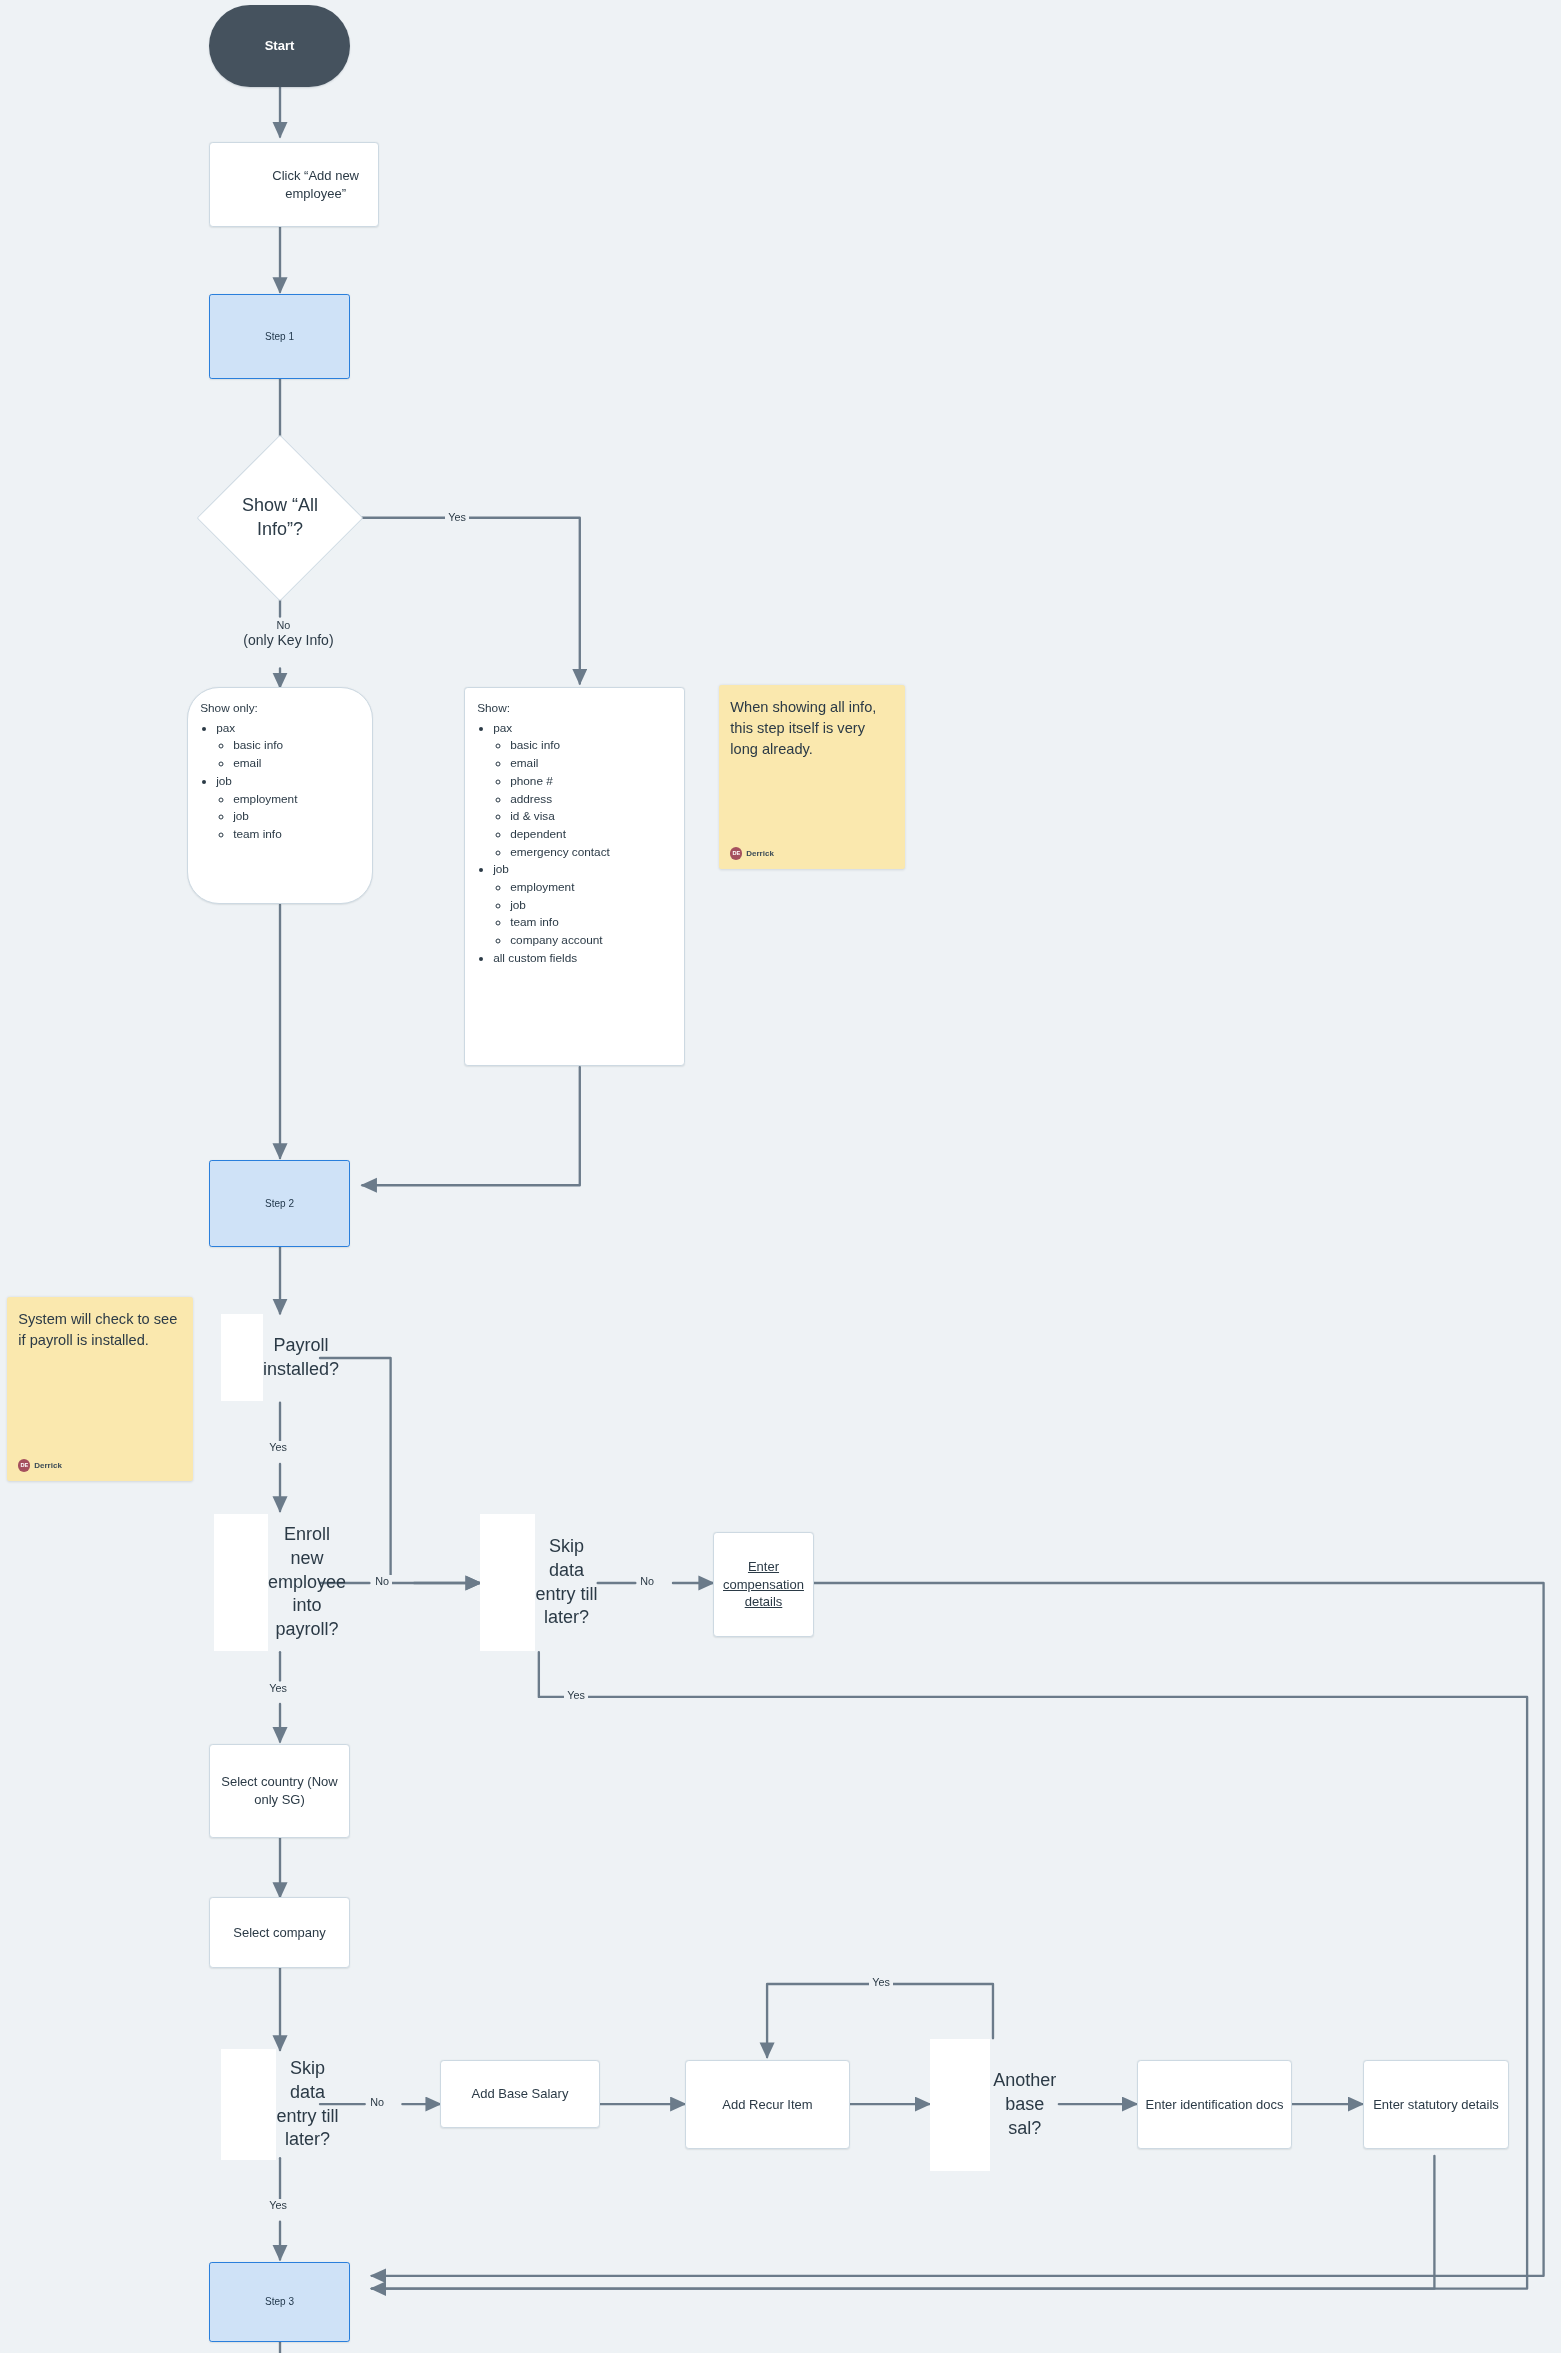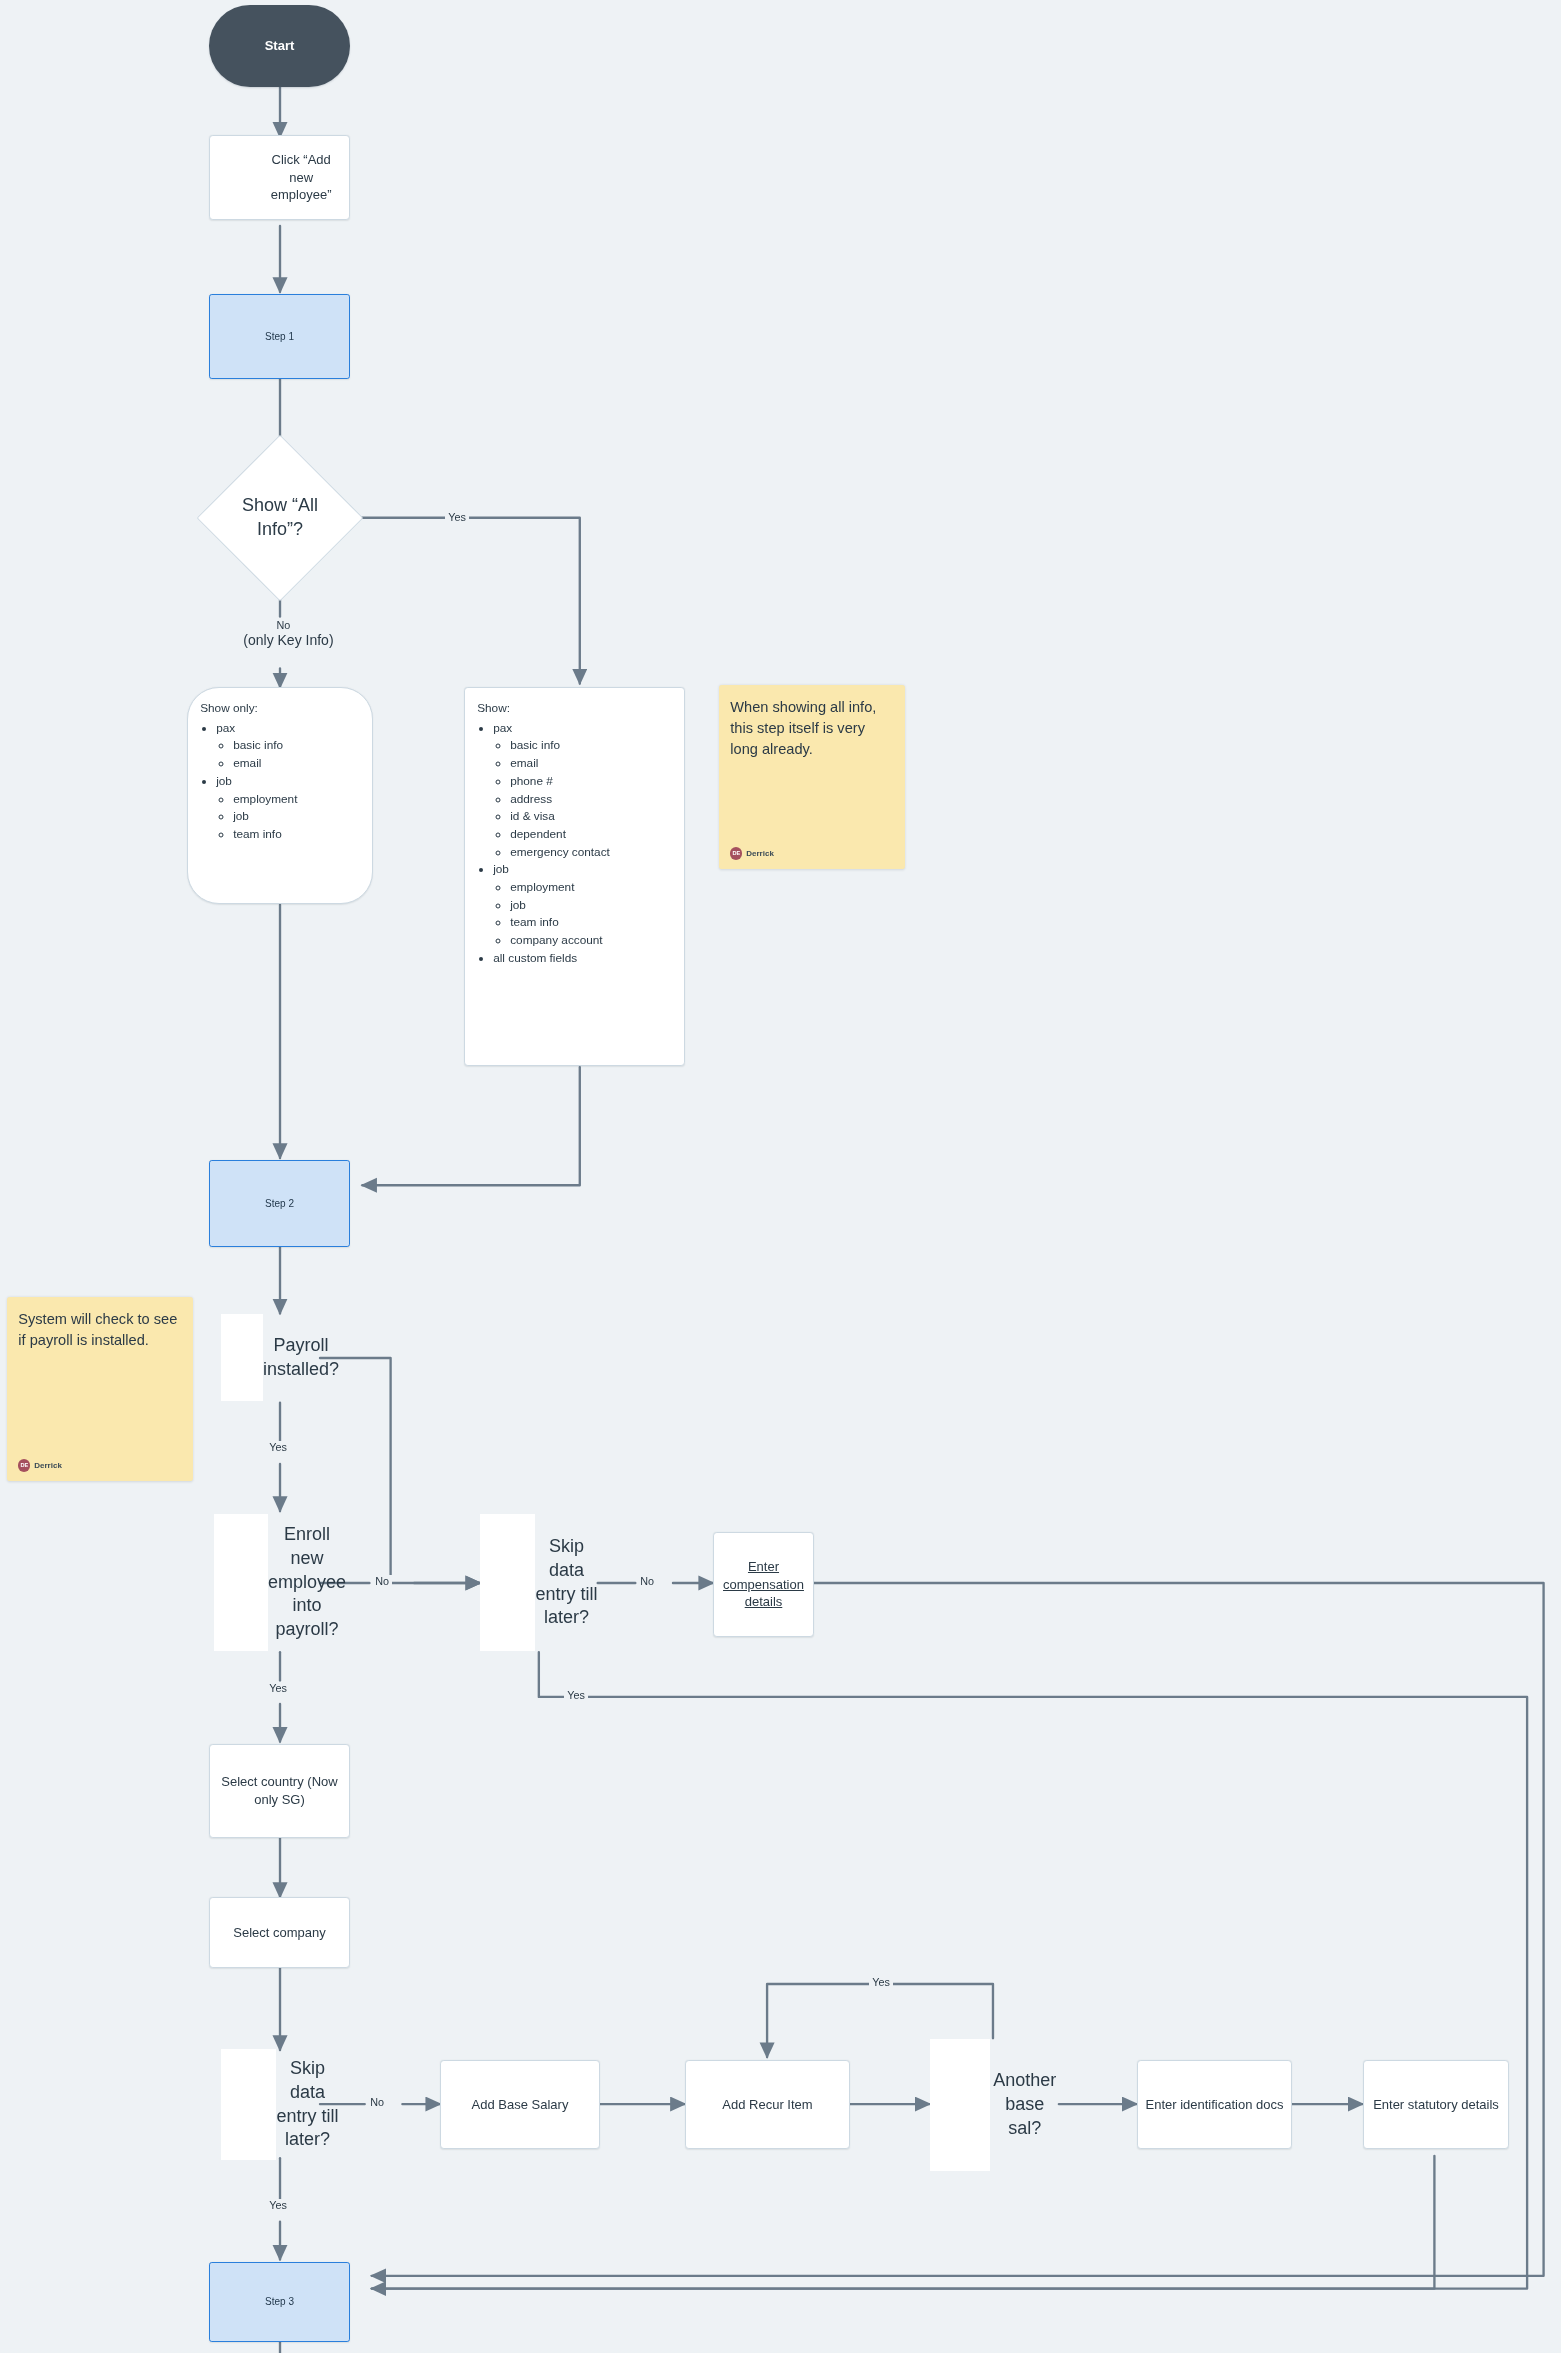--- a/index.html
+++ b/index.html
@@ -245,21 +245,21 @@
       <path d="M1103,6740 L1103,7045 L775,7045" marker-end="url(#arw)"></path>
       
       <path d="M595,7180 L595,7300" marker-end="url(#arw)"></path>
     </g>
   </svg>
 
   <div class="node terminator" style="left:209px;top:4.7px;width:141px;height:82px;">
     <span>Start</span>
   </div>
 
-  <div class="node process" style="left:209px;top:135px;width:141px;height:85px;padding-left:48px;">
+  <div class="node process" style="left:209px;top:142px;width:170px;height:85px;padding-left:48px;">
     <span>Click “Add new employee”</span>
   </div>
 
   <div class="node step" style="left:209px;top:294px;width:141px;height:85px;">
     <span>Step 1</span>
   </div>
 
   <div class="node decision" style="left:221px;top:459px;width:118px;height:118px;">
     <div class="dia"></div>
     <span class="dtxt">Show “All Info”?</span>
@@ -363,21 +363,21 @@
   <div class="node process" style="left:209px;top:1897px;width:141px;height:71px;">
     <span>Select company</span>
   </div>
 
   <div class="node decision" style="left:221px;top:2048px;width:118px;height:113px;">
     <div class="inner" style="background:#cdd9e2;"></div>
     <div class="inner" style="background:#fff;left:0.9px;top:0.9px;width:calc(100% - 1.9px);height:calc(100% - 1.9px);"></div>
     <span class="dtxt">Skip data entry till later?</span>
   </div>
 
-  <div class="node process" style="left:440px;top:2060px;width:160px;height:89px;">
+  <div class="node process" style="left:440px;top:2060px;width:160px;height:68px;">
     <span>Add Base Salary</span>
   </div>
 
   <div class="node process" style="left:685px;top:2060px;width:165px;height:89px;">
     <span>Add Recur Item</span>
   </div>
 
   <div class="node decision" style="left:930px;top:2038px;width:129px;height:134px;">
     <div class="inner" style="background:#cdd9e2;"></div>
     <div class="inner" style="background:#fff;left:0.9px;top:0.9px;width:calc(100% - 1.9px);height:calc(100% - 1.9px);"></div>

